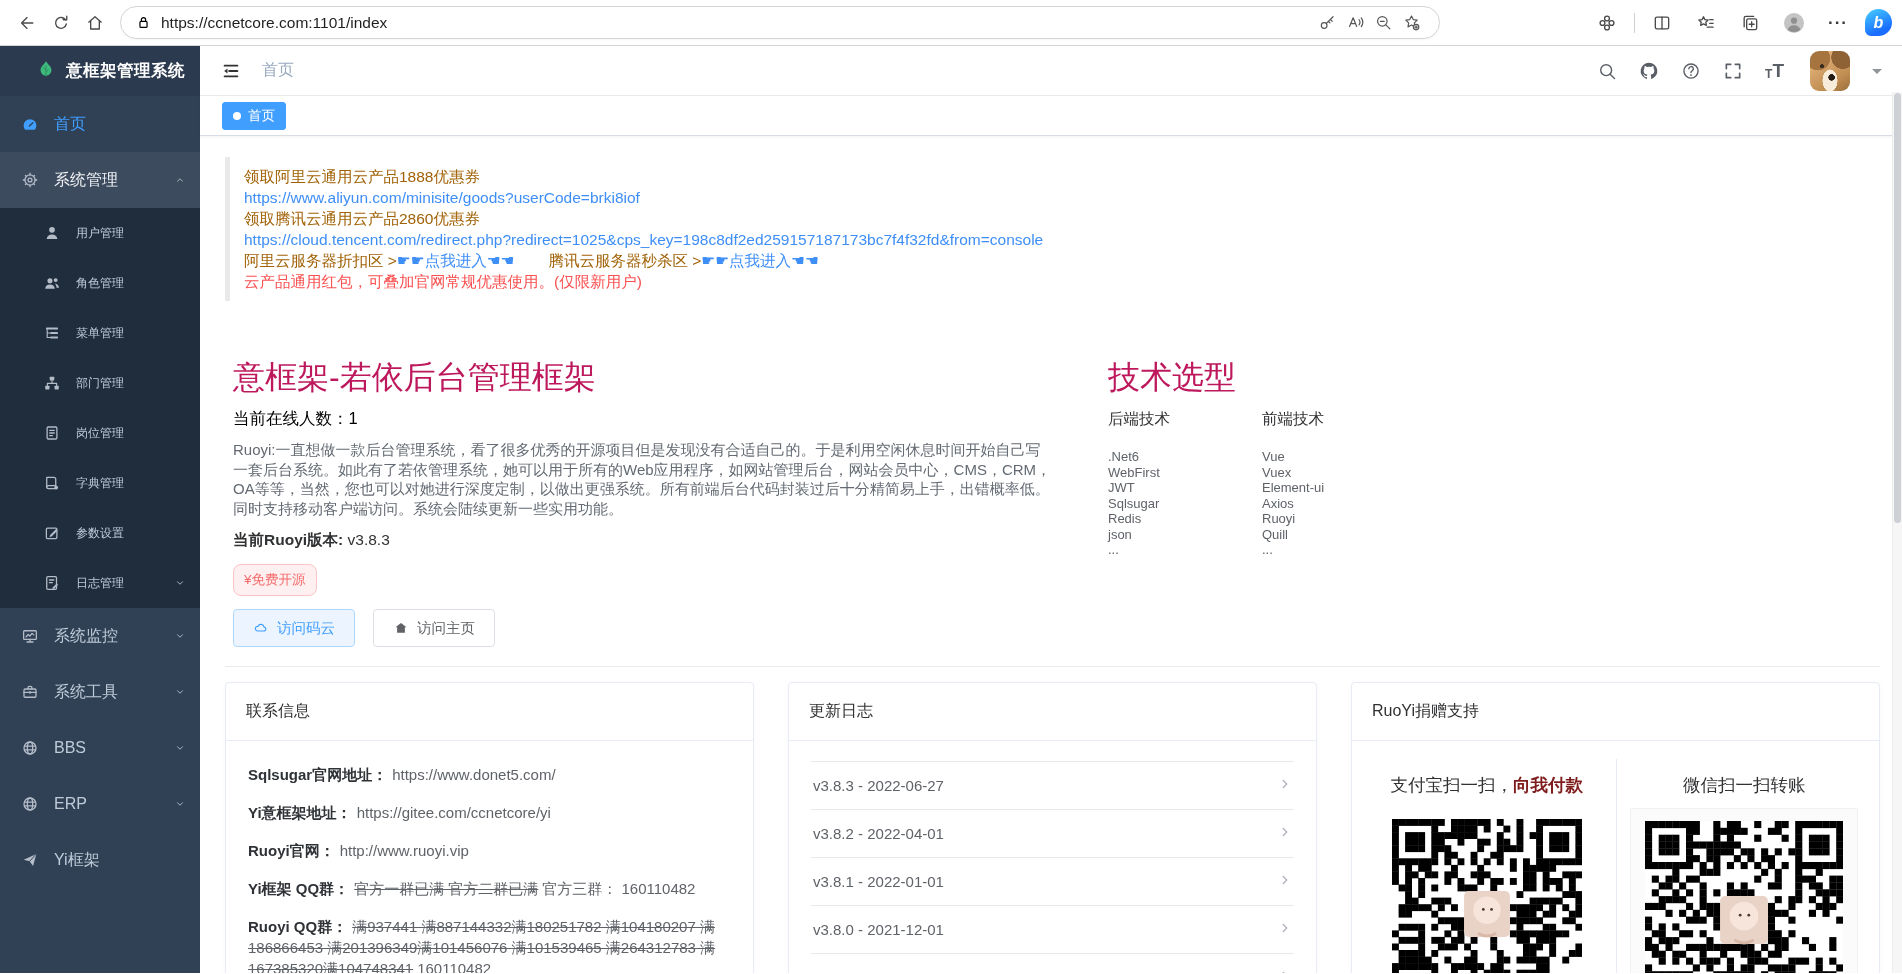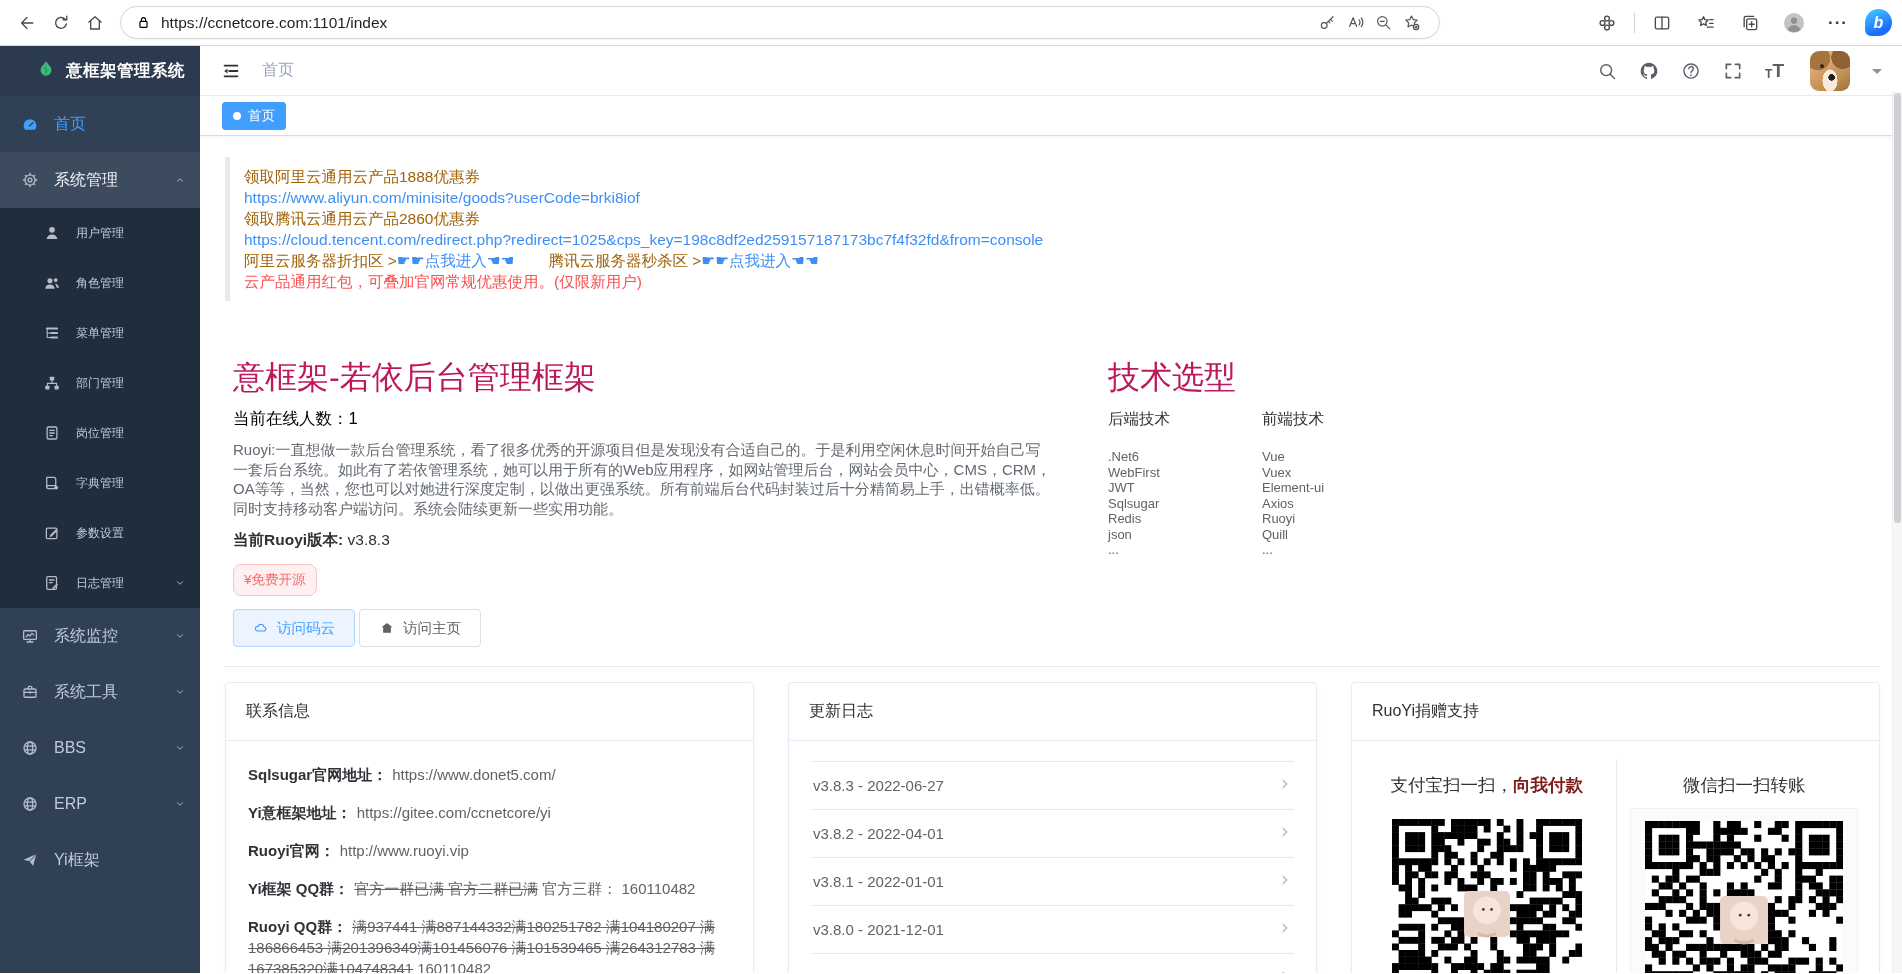--- a/index.html
+++ b/index.html
@@ -85,21 +85,21 @@
   .cols { display:flex; padding-left:8px; margin-top:56px; }
   .col-left { width:820px; flex:0 0 820px; }
   .col-right { margin-left:55px; }
   h2.big { font-size:32px; font-weight:400; color:#be185d; line-height:40px; }
   .online { margin-top:11px; font-size:16.5px; color:#000000; }
   .desc { margin-top:10px; font-size:15px; line-height:19.5px; color:#646a73; }
   .version { margin-top:12px; font-size:15.5px; color:#303133; }
   .version b { font-weight:700; }
   .free-tag { display:inline-block; margin-top:13px; background:#fef0f0; border:1px solid #fbc4c4;
     color:#f56c6c; font-size:13.5px; padding:6px 10px; border-radius:8px; }
-  .btns { display:flex; gap:4px; margin-top:13px; }
+  .btns { display:flex; gap:18px; margin-top:13px; }
   .btn { height:38px; padding:0 19px; border-radius:4px; font-size:14.5px; display:flex;
     align-items:center; gap:8px; cursor:pointer; }
   .btn svg.ic { width:16px; height:16px; }
   .btn.plain { background:#ecf5ff; border:1px solid #b3d8ff; color:#409eff; }
   .btn.dflt { background:#fff; border:1px solid #dcdfe6; color:#606266; }
 
   .tech-cols { display:flex; gap:92px; }
   .tech h4 { margin-top:12px; font-size:15.5px; font-weight:400; color:#303133; }
   .tech .tlist { margin-top:19px; }
   .tech .tlist div { font-size:13px; line-height:15.5px; color:#5f6368; }

